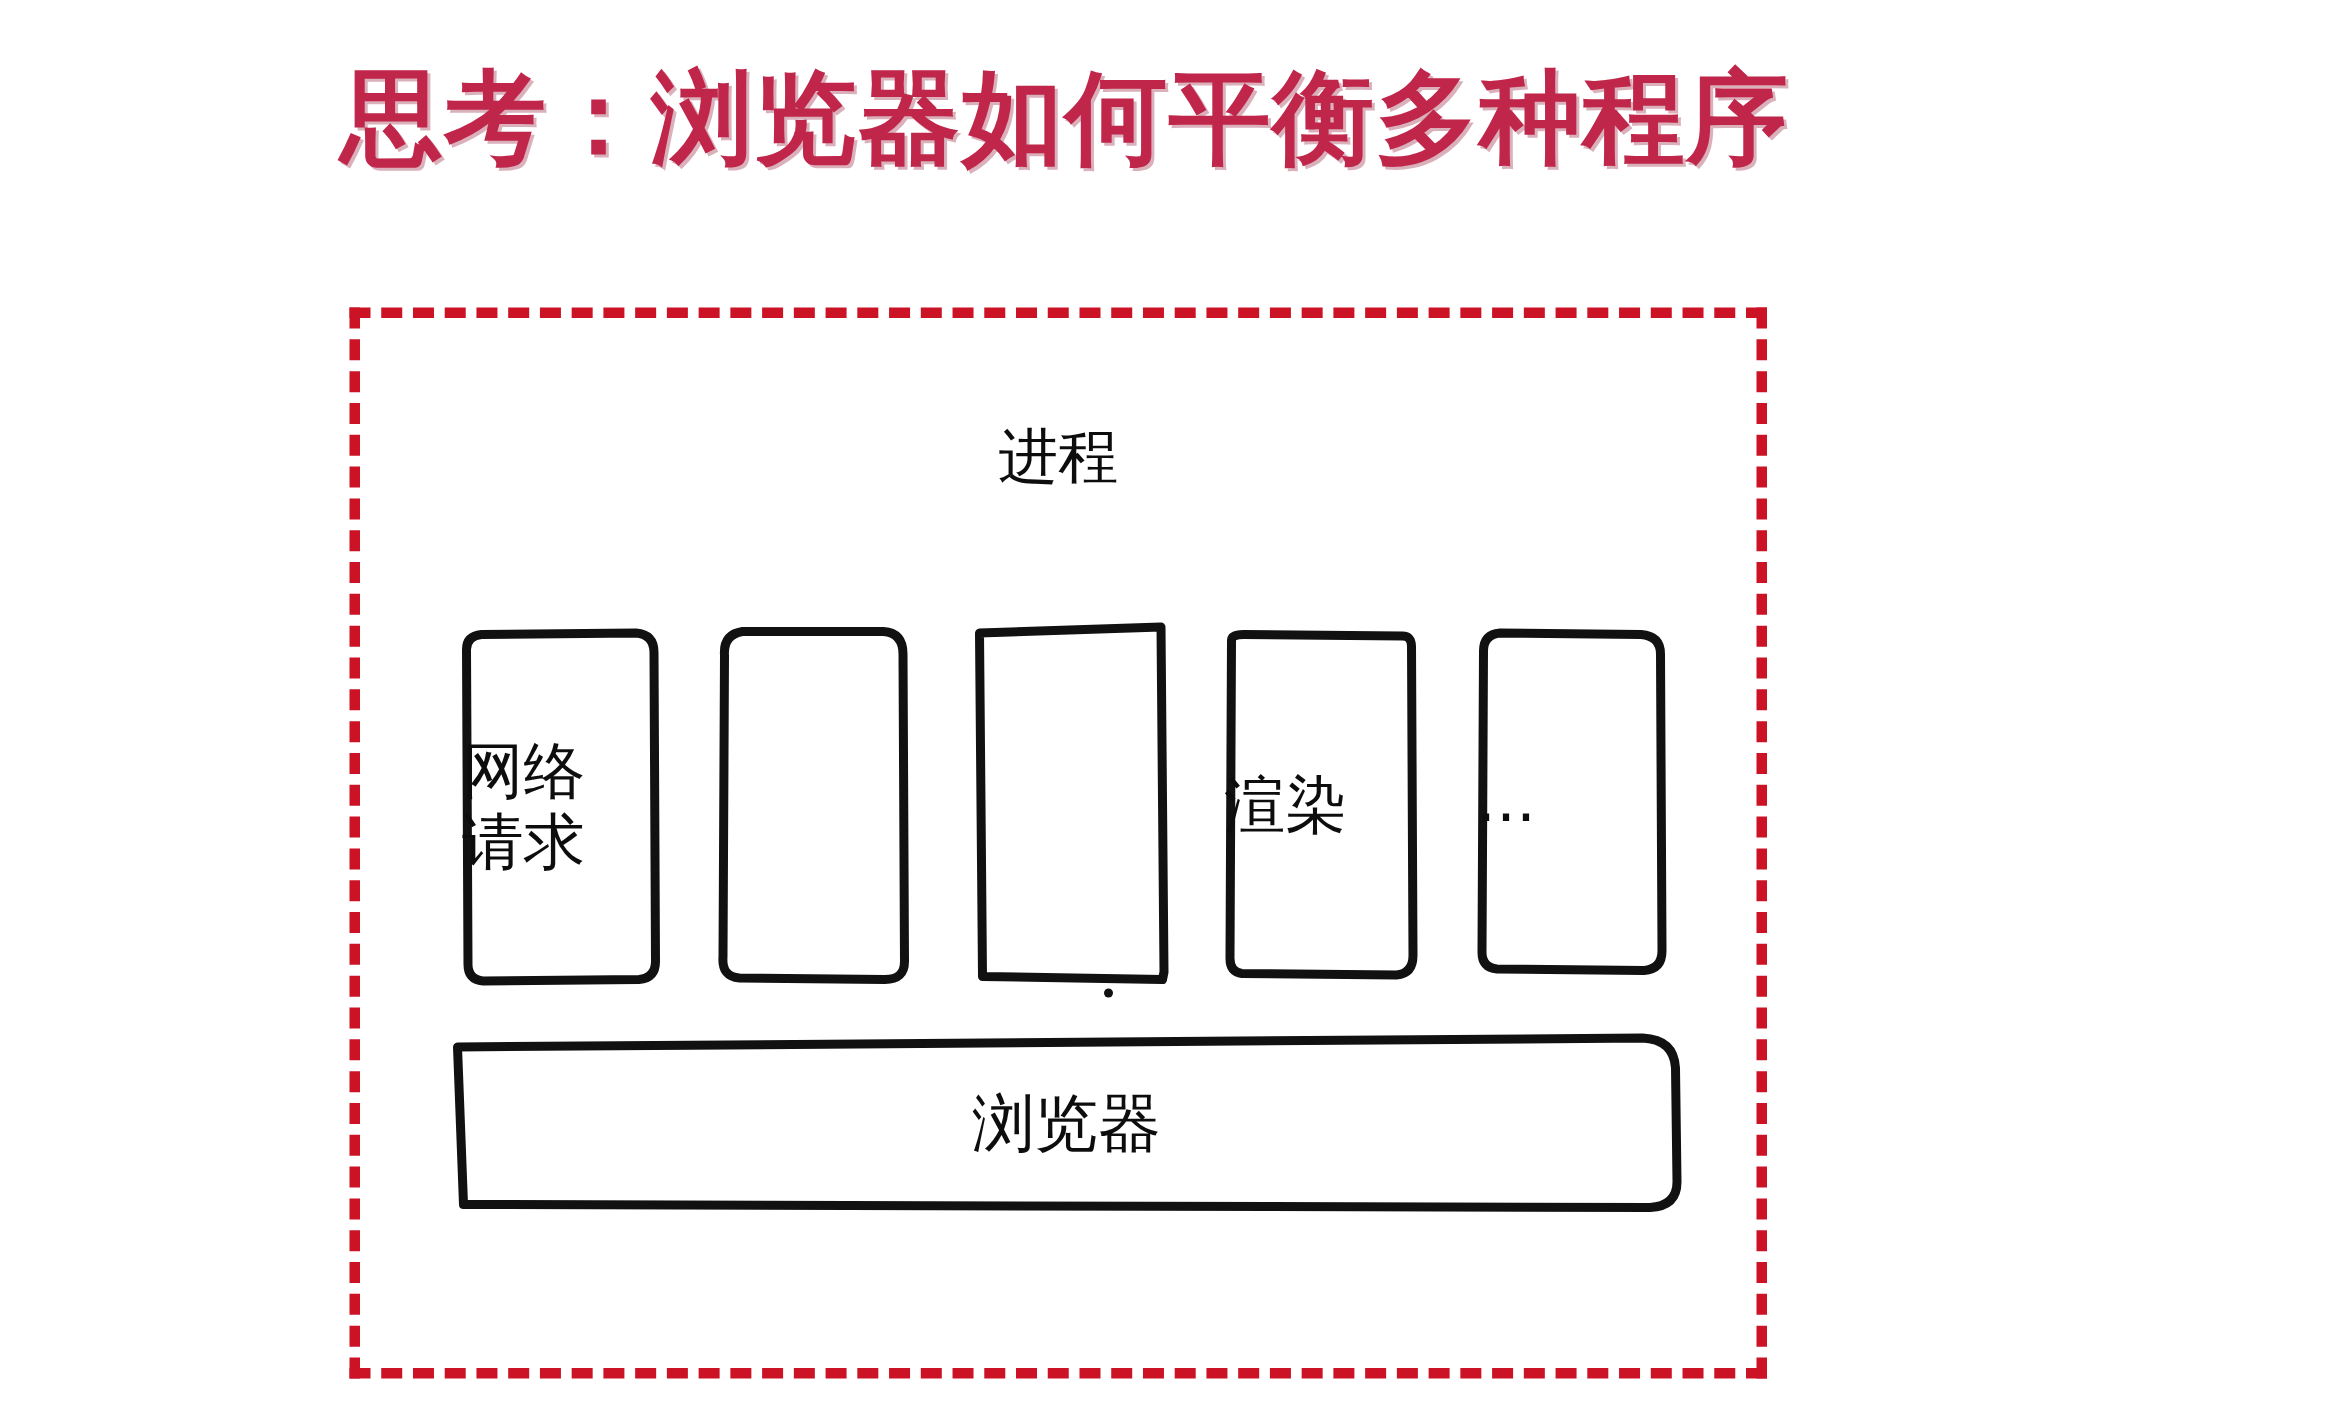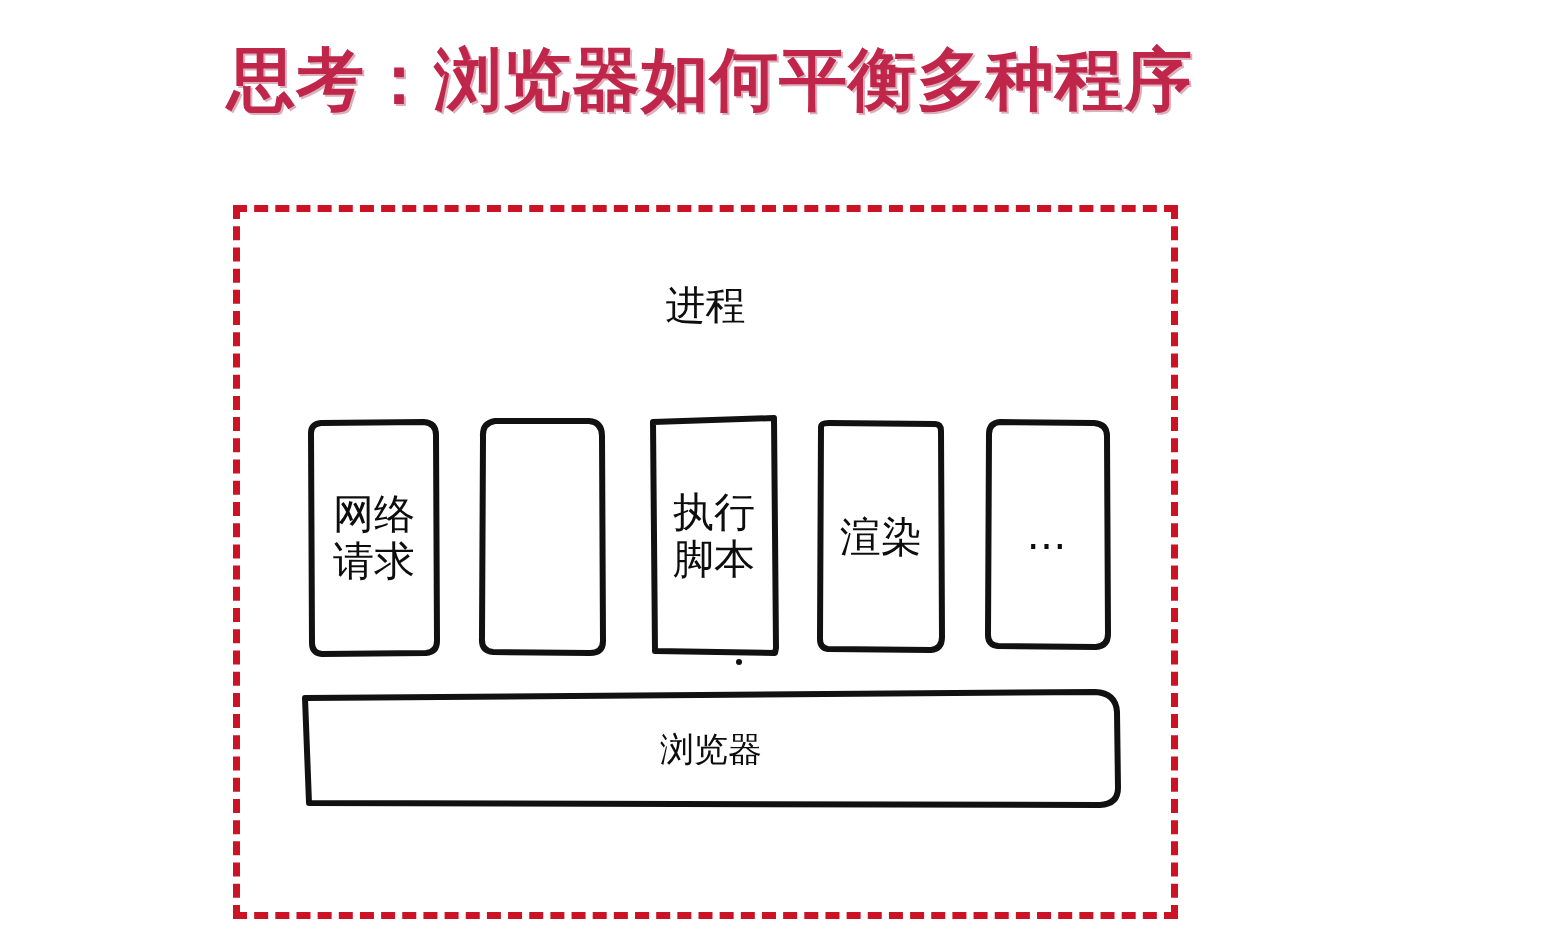--- a/index.html
+++ b/index.html
@@ -68,21 +68,20 @@
     width: 100%;
     height: 100%;
     overflow: visible;
   }
   .thread-label {
     position: absolute;
     left: 0;
     right: 0;
     top: 50%;
     transform: translateY(-50%);
-    text-align: center;
     font-size: 41px;
     line-height: 47px;
     color: #0d0d0d;
     white-space: pre-line;
   }
   .thread-label.ellipsis {
     font-size: 40px;
     letter-spacing: 3px;
   }
 
@@ -102,21 +101,21 @@
     height: 100%;
     overflow: visible;
   }
   #browser-label {
     position: absolute;
     left: 0;
     right: 0;
     top: 50%;
     transform: translateY(-50%);
     text-align: center;
-    font-size: 34px;
+    font-size: 42px;
     line-height: 48px;
     color: #0d0d0d;
   }
 
   
   #stray-dot {
     position: absolute;
     left: 736px;
     top: 659px;
     width: 6px;
@@ -146,22 +145,20 @@
 <div class="thread-box" style="left:477px; top:417px; width:130px; height:240px;">
   <svg viewBox="0 0 130 240" preserveAspectRatio="none">
     <path d="M6 20 Q5 6 18 4 L112 4 Q125 5 125 19 L126 224 Q126 236 113 236 L16 235 Q4 234 5 221 Z" fill="#ffffff" stroke="#111111" stroke-width="6" stroke-linejoin="round" stroke-linecap="round"></path>
   </svg>
 </div>
 
 <div class="thread-box" style="left:648px; top:414px; width:132px; height:243px;">
   <svg viewBox="0 0 132 243" preserveAspectRatio="none">
     <path d="M5 8 L126 4 L128 234 L127 239 L7 237 Z" fill="#ffffff" stroke="#111111" stroke-width="6" stroke-linejoin="round" stroke-linecap="round"></path>
   </svg>
-  <div class="thread-label">执行
-脚本</div>
 </div>
 
 <div id="stray-dot"></div>
 
 <div class="thread-box" style="left:816px; top:419px; width:130px; height:236px;">
   <svg viewBox="0 0 130 236" preserveAspectRatio="none">
     <path d="M5 8 Q5 4 13 4 L119 5 Q125 5 125 12 L126 218 Q126 230 115 231 L12 230 Q4 229 4 220 Z" fill="#ffffff" stroke="#111111" stroke-width="6" stroke-linejoin="round" stroke-linecap="round"></path>
   </svg>
   <div class="thread-label">渲染</div>
 </div>

